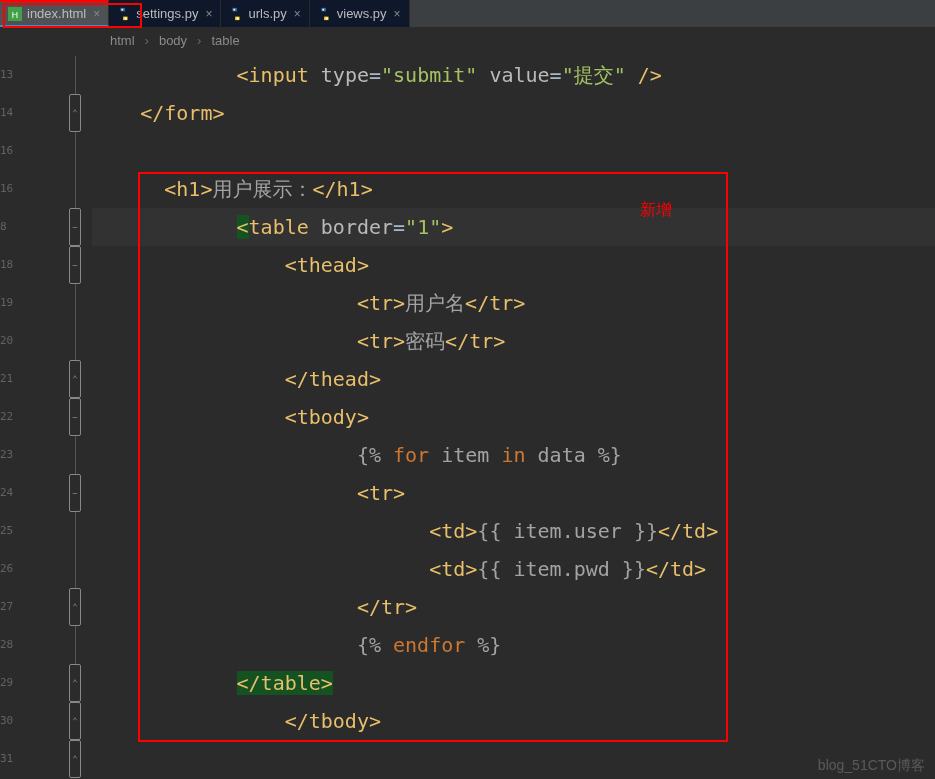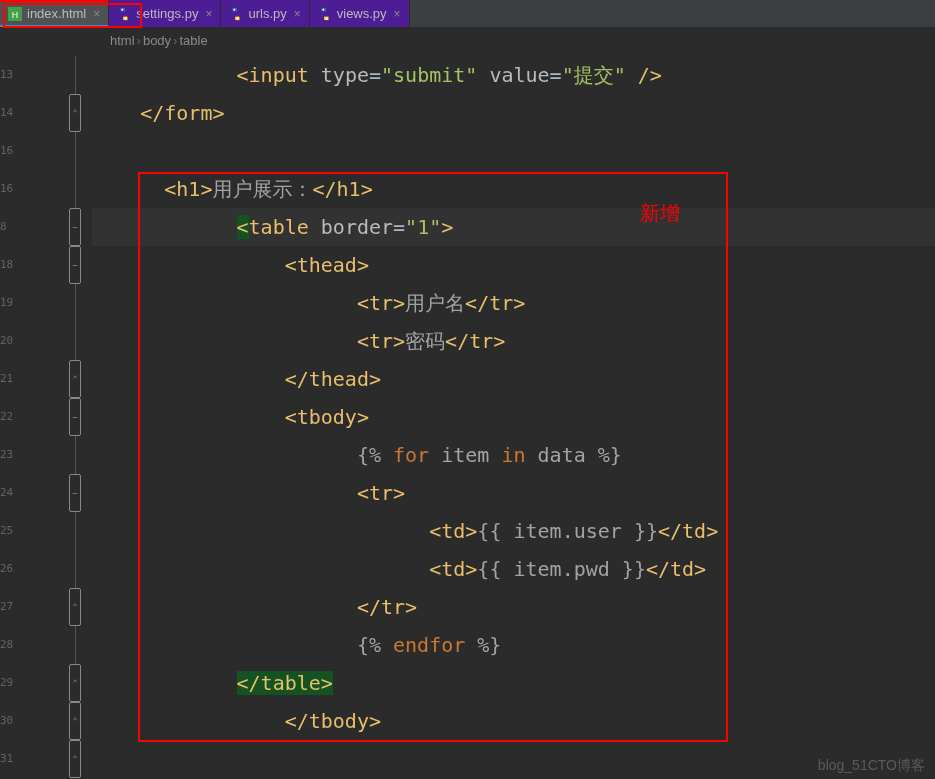--- a/index.html
+++ b/index.html
@@ -18,21 +18,21 @@
     background: #3c3f41;
     border-bottom: 1px solid #2b2b2b;
     height: 28px;
     align-items: stretch;
   }
   .tab {
     display: flex;
     align-items: center;
     padding: 0 8px;
     gap: 5px;
-    background: #4c1d95;
+    background: #0f172a;
     color: #bbbbbb;
     font-size: 13px;
     border-right: 1px solid #2b2b2b;
     cursor: pointer;
     font-family: "Segoe UI", sans-serif;
   }
   .tab.active {
     background: #4e5254;
     border-bottom: 2px solid #4a88c7;
     border-top: 2px solid red;
@@ -40,21 +40,21 @@
   .tab .icon { width: 14px; height: 14px; display: inline-flex; align-items:center; justify-content:center;}
   .tab .close { color: #888; font-size: 12px; margin-left: 2px; }
   .breadcrumbs {
     display: flex;
     align-items: center;
     color: #8a8a8a;
     font-family: "Segoe UI", sans-serif;
     font-size: 13px;
     height: 24px;
     padding-left: 110px;
-    gap: 2px;
+    gap: 10px;
     background: #2b2b2b;
   }
   .breadcrumbs .sep { color: #666; }
   .editor {
     position: relative;
     display: flex;
   }
   .gutter {
     width: 58px;
     text-align: left;
@@ -100,21 +100,21 @@
   .sel2 { background: #155221; }
   .redbox {
     position: absolute;
     border: 2px solid #ff0000;
     pointer-events: none;
   }
   .redlabel {
     position: absolute;
     color: #ff0000;
     font-family: sans-serif;
-    font-size: 20px;
+    font-size: 16px;
     left: 640px;
   }
   .watermark {
     position:absolute;
     bottom:4px; right:10px;
     color:#888; font-size:14px; font-family:sans-serif;
     opacity:.5;
     margin-left:14px;
   }
 </style>

